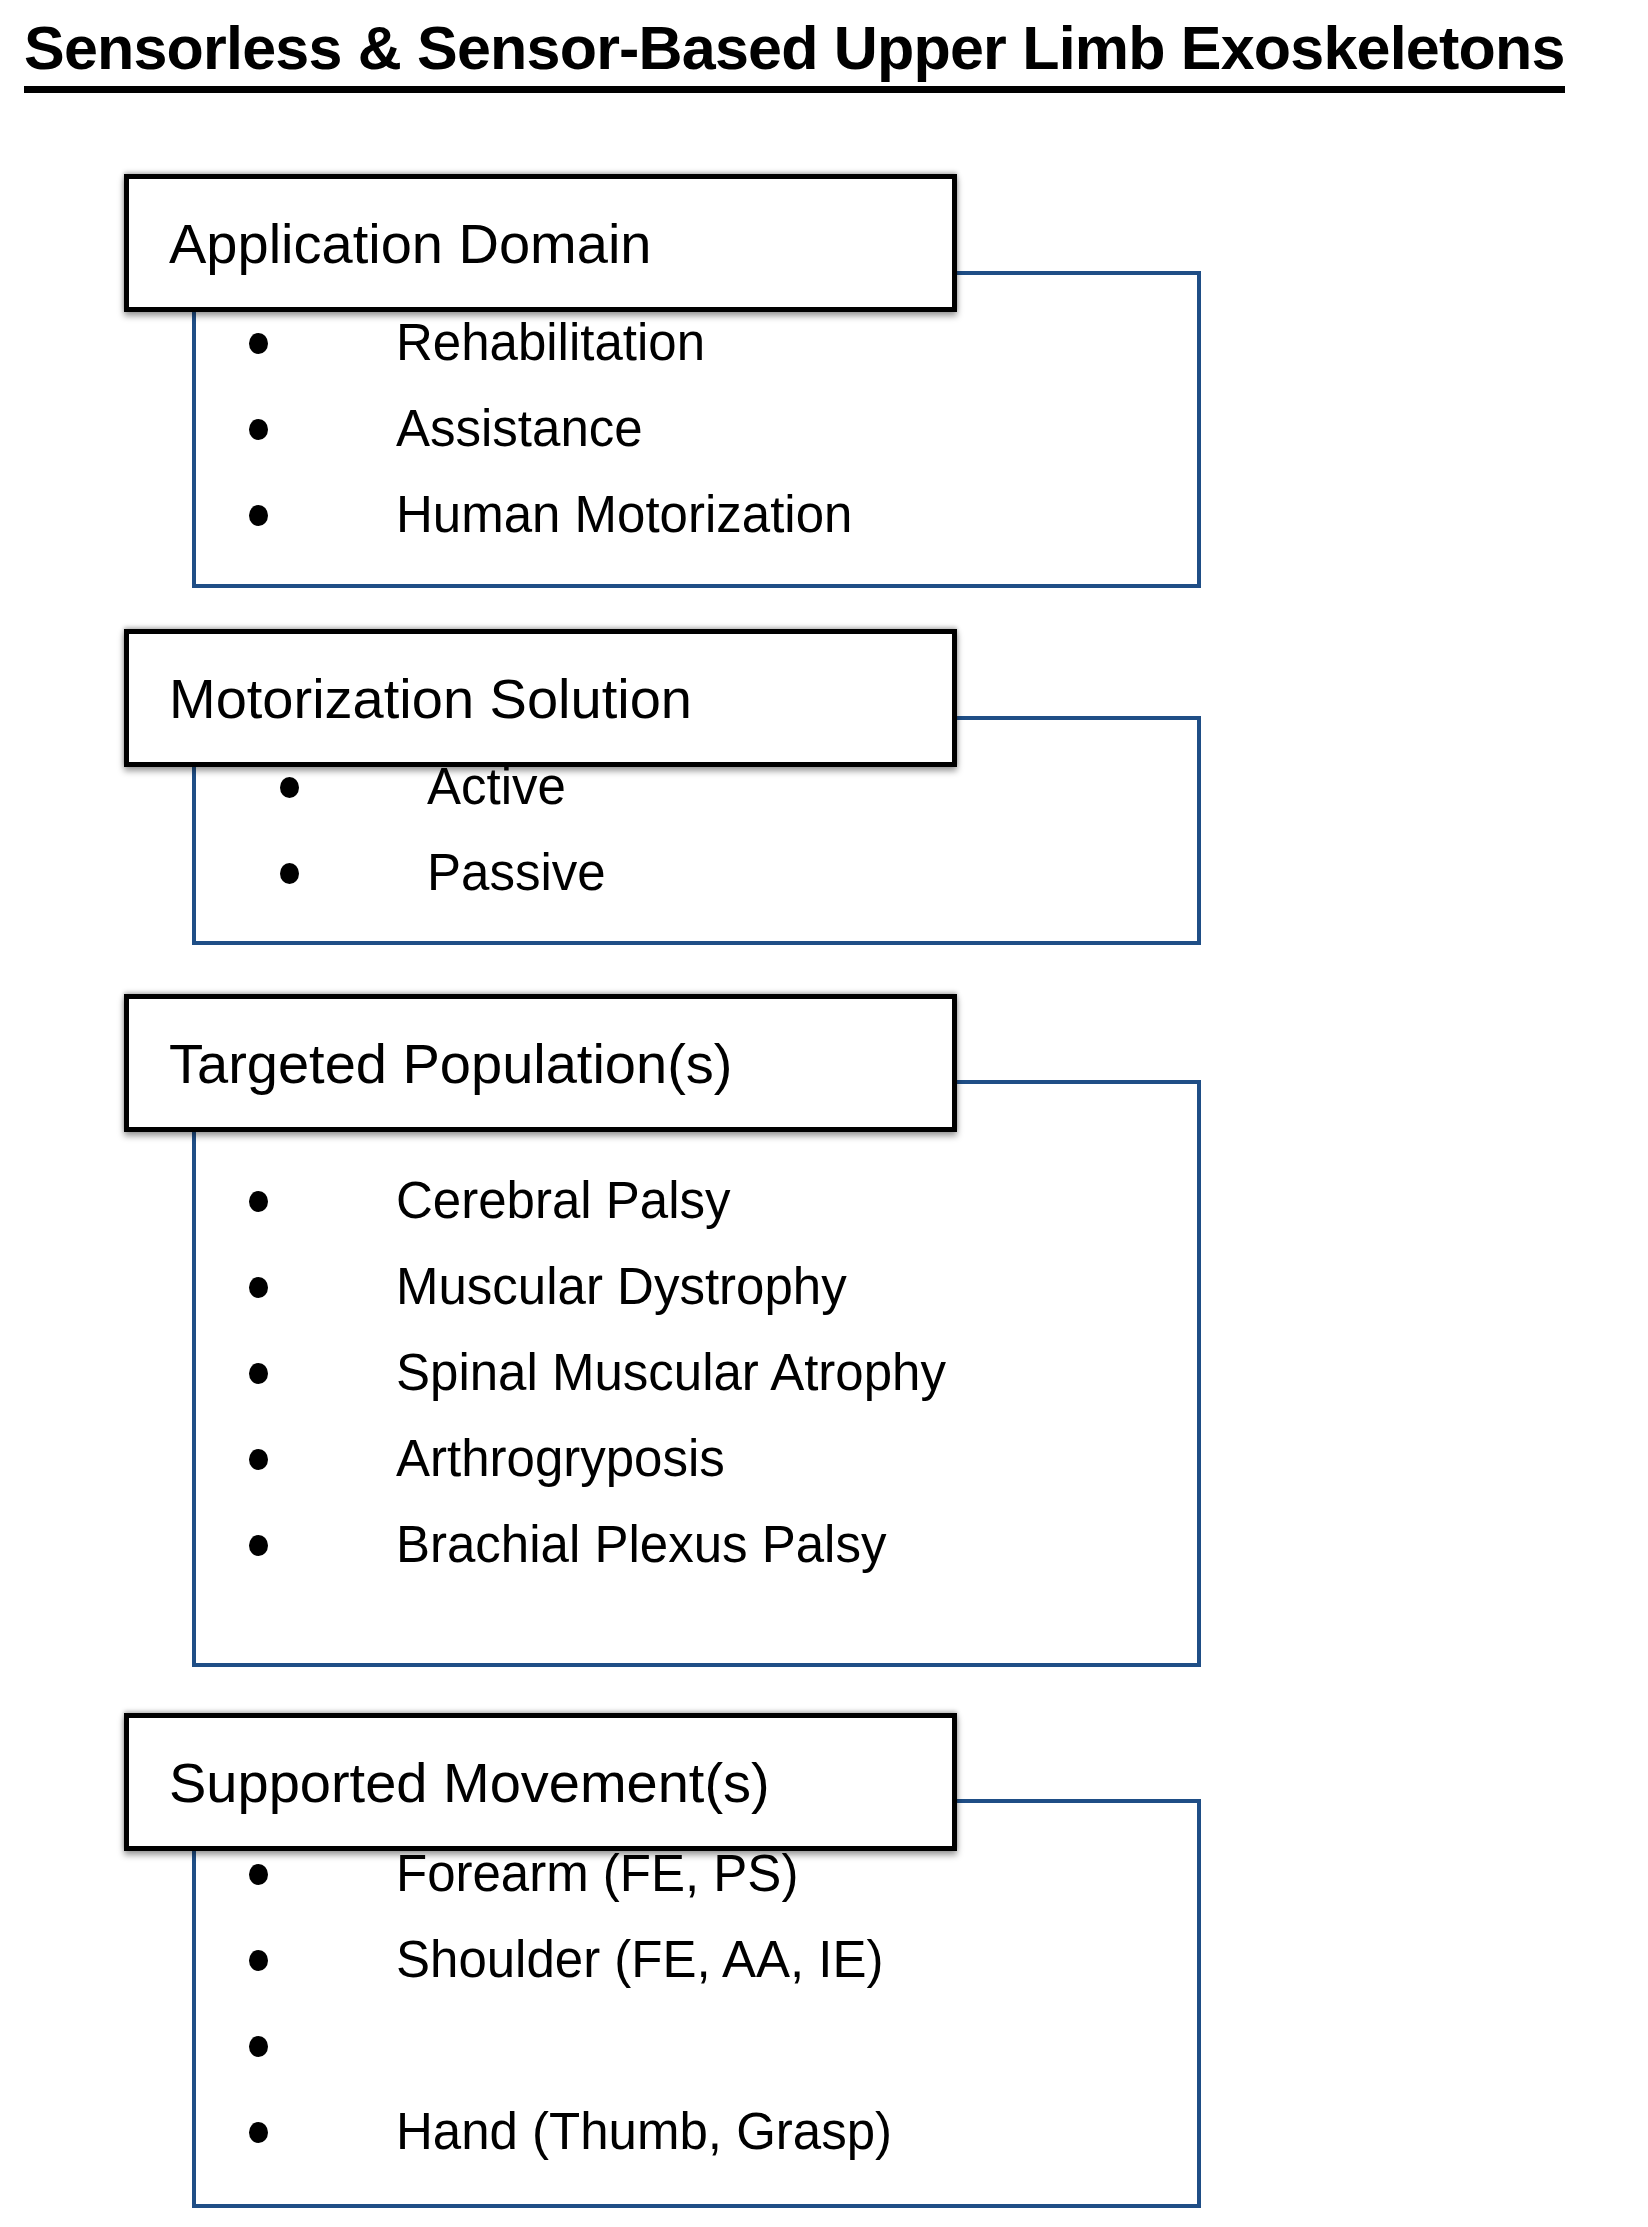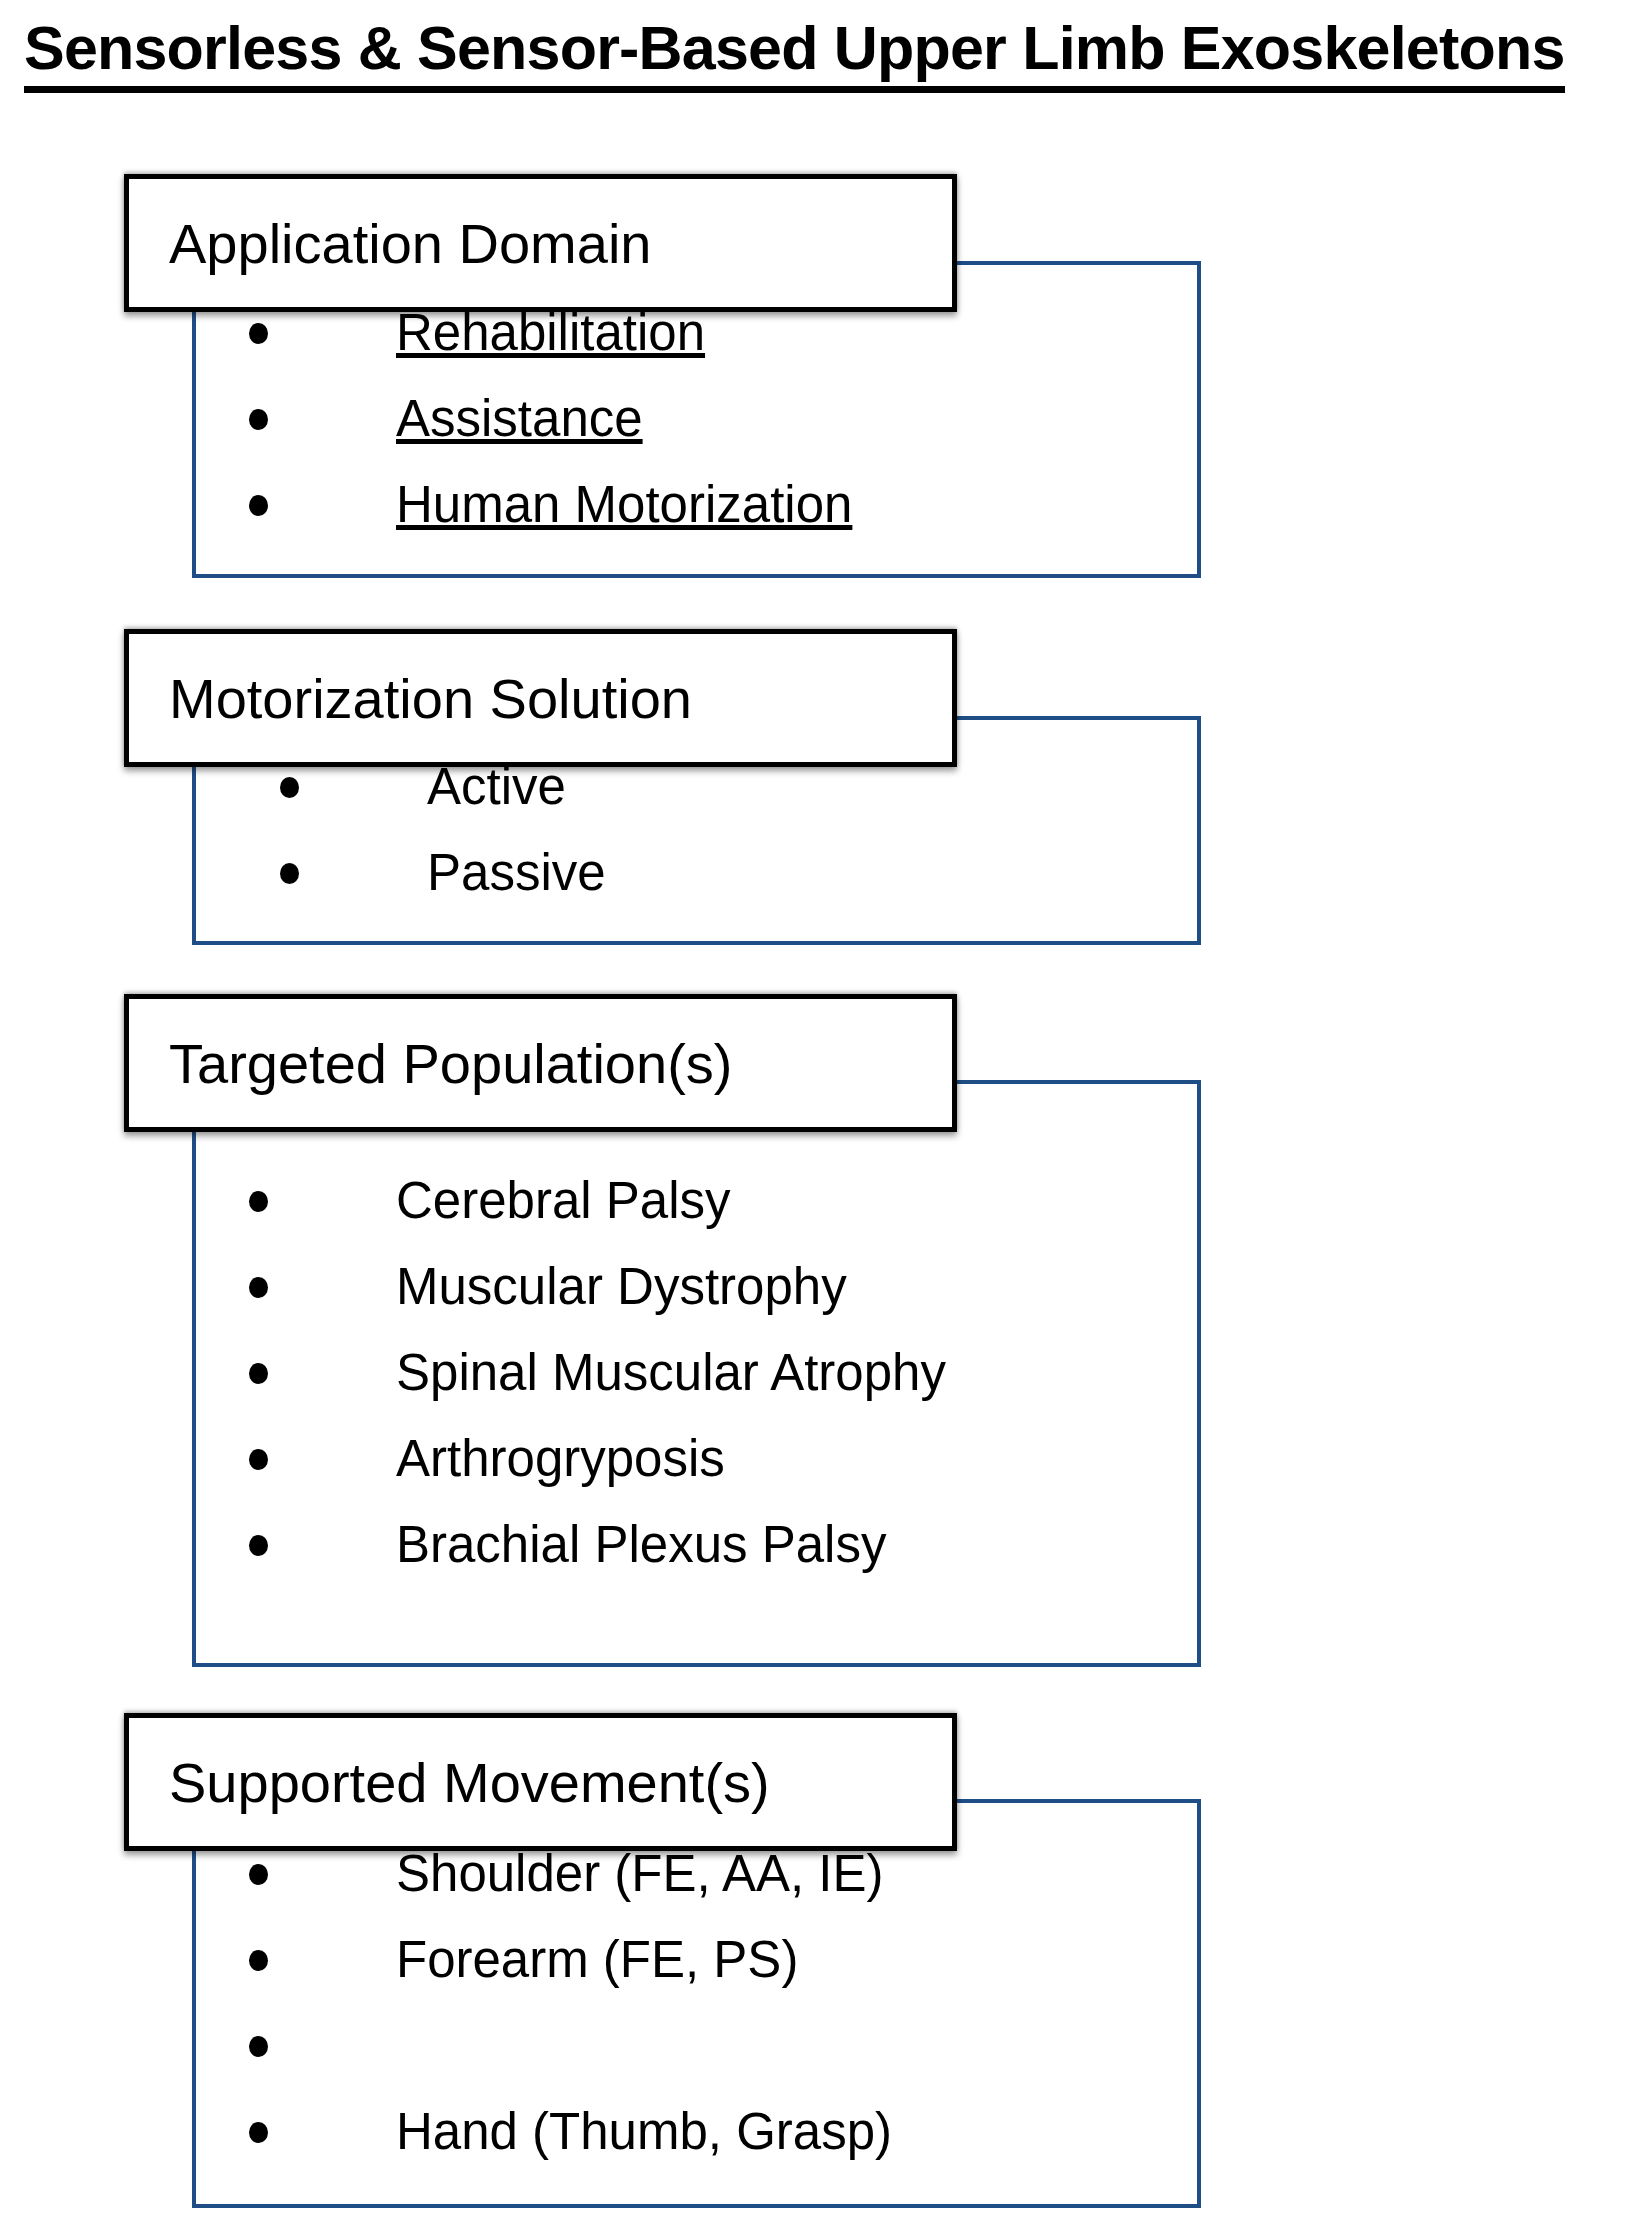--- a/index.html
+++ b/index.html
@@ -63,21 +63,21 @@
     left:192px;
     width:1009px;
     box-sizing:border-box;
     background:var(--bg);
     border:4.8px solid var(--list-border);
     z-index:1;
     display:flex;
     flex-direction:column;
     justify-content:center;
   }
-  .cb1{top:261px;height:317px;text-decoration:underline;}
+  .cb1{top:271px;height:317px;}
   .cb2{top:716px;height:229px;padding-left:31px;}
   .cb3{top:1080px;height:587px;}
   .cb4{top:1799px;height:409px;}
   .content-box ul{
     list-style:none;
     margin:0;
     padding:0;
   }
   .content-box li{
     display:flex;
@@ -170,25 +170,25 @@
       </ul>
   </div>
 
   <div class="header-box hb4">
     <span>Supported Movement(s)</span>
   </div>
   <div class="content-box cb4">
     <ul>
         <li>
           <span class="dot"></span>
-          <span class="li-text">Shoulder (FE, AA, IE)</span>
+          <span class="li-text">Forearm (FE, PS)</span>
         </li>
         <li>
           <span class="dot"></span>
-          <span class="li-text">Forearm (FE, PS)</span>
+          <span class="li-text">Shoulder (FE, AA, IE)</span>
         </li>
         <li>
           <span class="dot"></span>
         </li>
         <li>
           <span class="dot"></span>
           <span class="li-text">Hand (Thumb, Grasp)</span>
         </li>
       </ul>
   </div>

